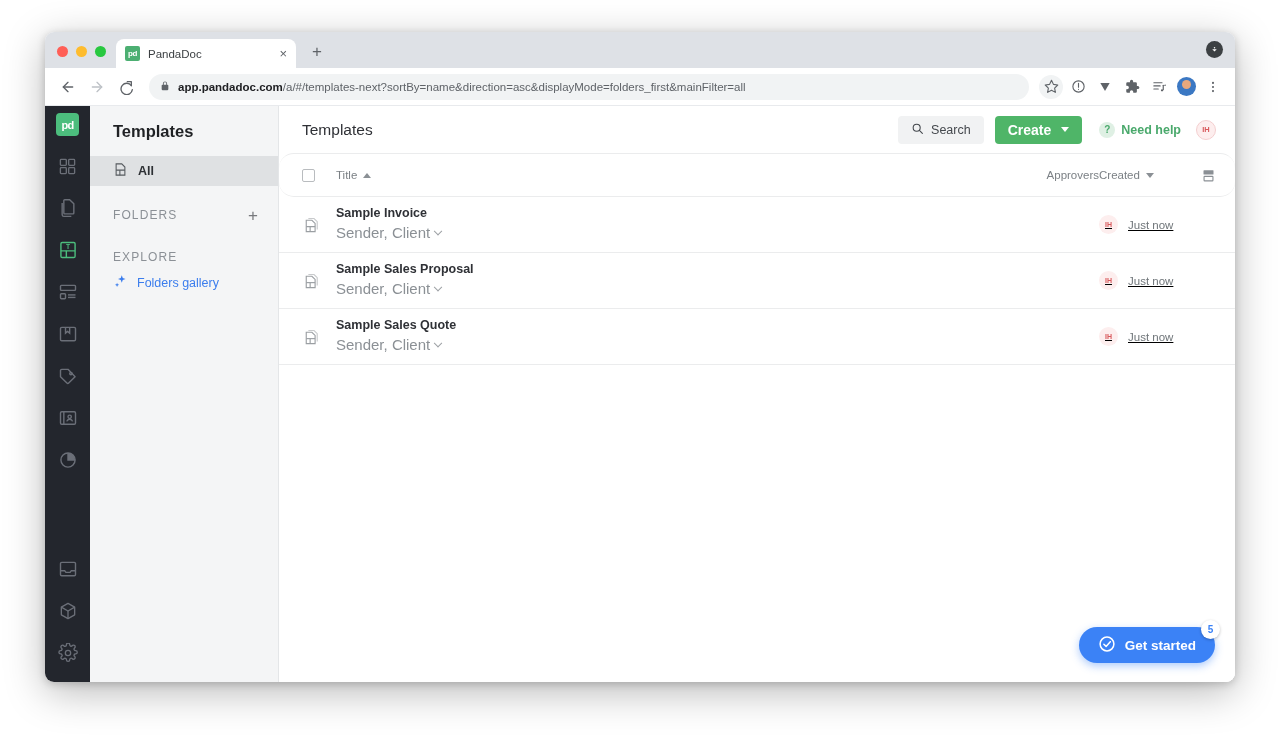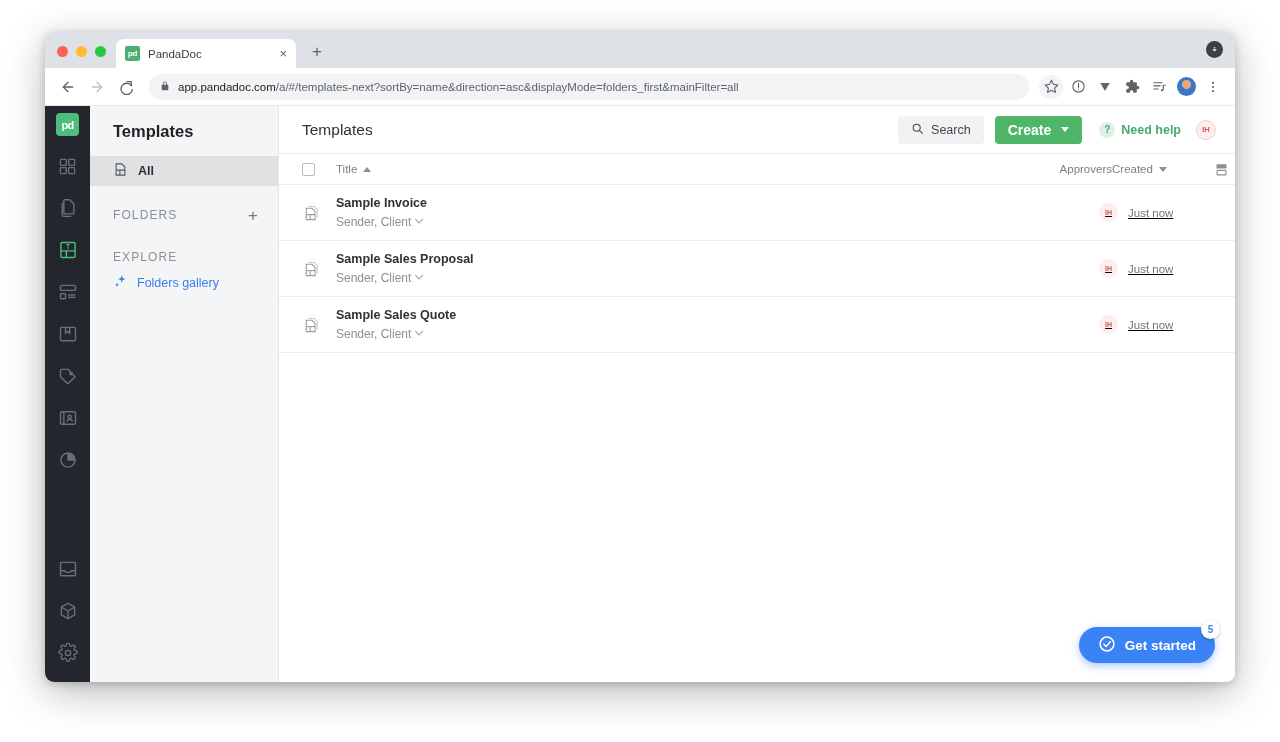--- a/index.html
+++ b/index.html
@@ -94,21 +94,21 @@
     background: #f1f3f4;
     border-radius: 13px;
     display: flex; align-items: center;
     padding: 0 11px;
     margin: 0 7px;
     gap: 8px;
     overflow: hidden;
   }
   .lock { font-size: 10px; color: #5f6368; }
   .url { font-size: 11.5px; color: #5f6368; white-space: nowrap; }
-  .url b { color: #202124; font-weight: 400; }
+  .url b { color: #202124; font-weight: 700; }
   .tb-icon {
     width: 24px; height: 24px;
     display: flex; align-items: center; justify-content: center;
     color: #5f6368;
   }
   .tb-icon.starbg { background: #f1f3f4; border-radius: 50%; }
   .profile-av {
     width: 19px; height: 19px; border-radius: 50%;
     background: #3b78c3;
     position: relative; overflow: hidden;
@@ -218,25 +218,25 @@
     width: 20px; height: 20px; border-radius: 50%;
     background: #fdeeee; border: 1px solid #f4cfd0;
     display: flex; align-items: center; justify-content: center;
     font-size: 7.5px; font-weight: bold; color: #d8575a;
     margin-left: 15px;
   }
 
   
   .thead {
     display: flex; align-items: center;
-    height: 32px;
-    padding: 0 6px 0 23px;
+    height: 44px;
+    padding: 0 19px 0 23px;
     border-top: 1px solid #ebeced;
     border-bottom: 1px solid #ebeced;
-    font-size: 11.5px; color: #7b8085;
+    font-size: 11.5px; color: #7b8085; border-radius: 15px;
   }
   .chk {
     width: 13px; height: 13px;
     border: 1.4px solid #b9bcbf; border-radius: 2px;
     flex: 0 0 13px;
   }
   .th-title { margin-left: 21px; display: flex; align-items: center; gap: 6px; flex: 1; }
   .sort-asc {
     width: 0; height: 0;
     border-left: 4px solid transparent;
@@ -256,21 +256,21 @@
   .row {
     display: flex; align-items: center;
     height: 56px;
     padding: 0 19px 0 23px;
     border-bottom: 1px solid #ebeced;
   }
   .row-icon { margin-left: 0px; flex: 0 0 22px; display: flex; align-items: center; }
   .row-text { flex: 1; margin-left: 12px; min-width: 0; }
   .row-title { font-size: 12.5px; font-weight: bold; color: #2f3136; line-height: 1.45; }
   .row-sub {
-    font-size: 12px; color: #8b9095;
+    font-size: 15px; color: #8b9095;
     display: flex; align-items: center; gap: 5px; line-height: 1.5;
   }
   .chev {
     display: inline-block;
     width: 6px; height: 6px;
     border-right: 1.3px solid #9ca0a4;
     border-bottom: 1.3px solid #9ca0a4;
     transform: rotate(45deg) translate(-2px,-2px);
   }
   .row-approvers { width: 105px; }

